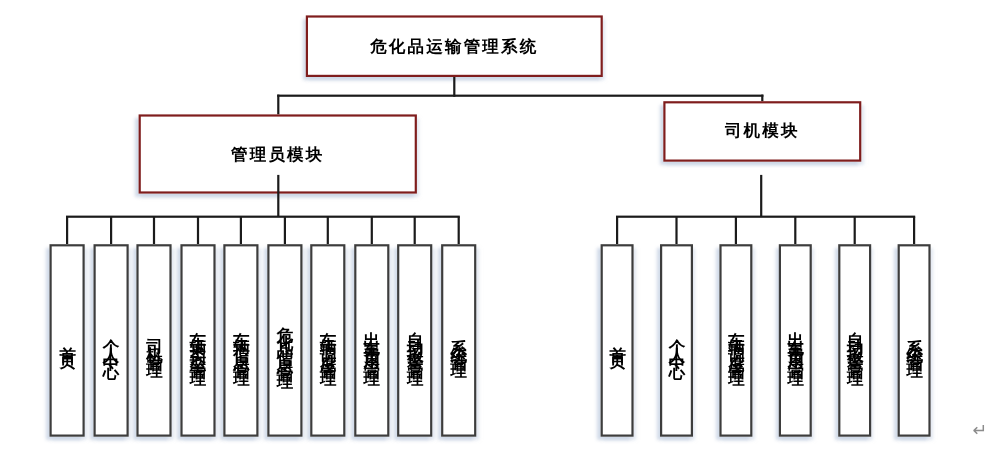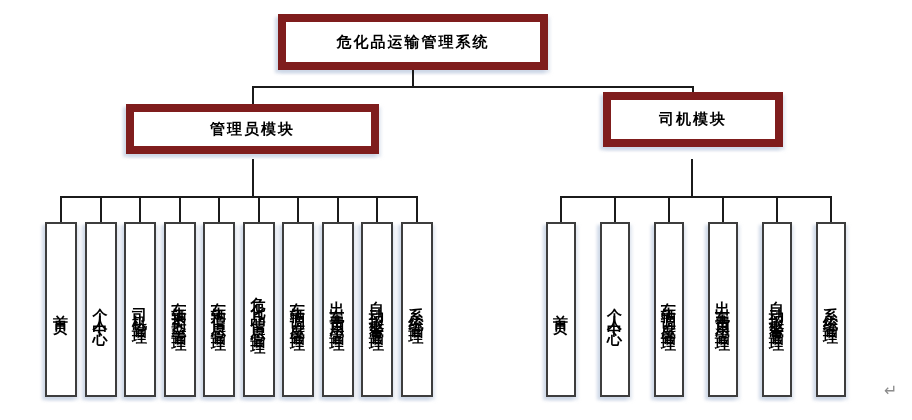--- a/index.html
+++ b/index.html
@@ -12,21 +12,21 @@
     width: 912px;
     height: 420px;
     background: #ffffff;
     font-family: "Liberation Sans", "DejaVu Sans", sans-serif;
     overflow: hidden;
   }
   .node {
     position: absolute;
     box-sizing: border-box;
     background: #ffffff;
-    border: 8px solid #7f1d1d;
+    border: 2px solid #7f1d1d;
     box-shadow: -3px 3px 3px rgba(201,211,228,0.85), 2px 3px 3px rgba(201,211,228,0.55);
     display: flex;
     align-items: center;
     justify-content: center;
     color: #000000;
   }
   .node-label {
     font-size: 15px;
     font-weight: bold;
     letter-spacing: 2px;
@@ -72,21 +72,21 @@
 
   <div class="node" style="left:278px; top:14px; width:270px; height:56px;">
     <span class="node-label">危化品运输管理系统</span>
   </div>
 
   <div class="wire" style="left:412px; top:70px; width:2px; height:18px;"></div>
   <div class="wire" style="left:252px; top:86px; width:442px; height:2px;"></div>
   <div class="wire" style="left:252px; top:86px; width:2px; height:19px;"></div>
   <div class="wire" style="left:692px; top:86px; width:2px; height:19px;"></div>
 
-  <div class="node" style="left:126px; top:104px; width:253px; height:50px;">
+  <div class="node" style="left:126px; top:104px; width:253px; height:72px;">
     <span class="node-label">管理员模块</span>
   </div>
 
   <div class="node" style="left:603px; top:92px; width:180px; height:55px;">
     <span class="node-label">司机模块</span>
   </div>
 
   <div class="wire" style="left:252px; top:159px; width:2px; height:38px;"></div>
   <div class="wire" style="left:691px; top:159px; width:2px; height:38px;"></div>
 

